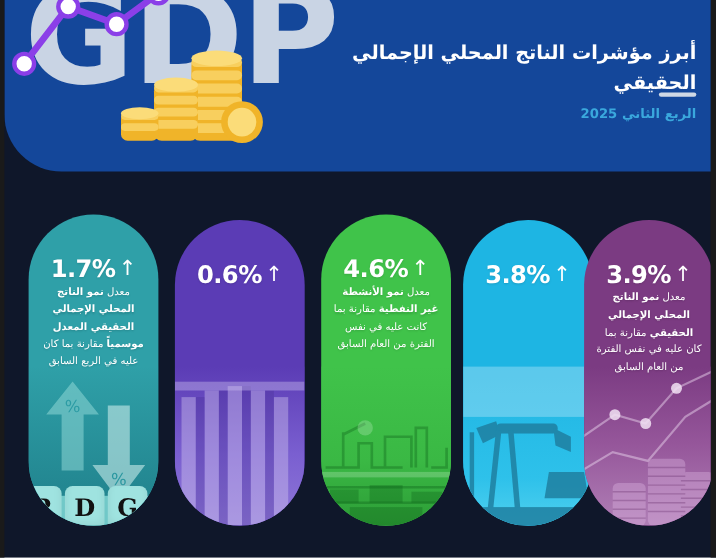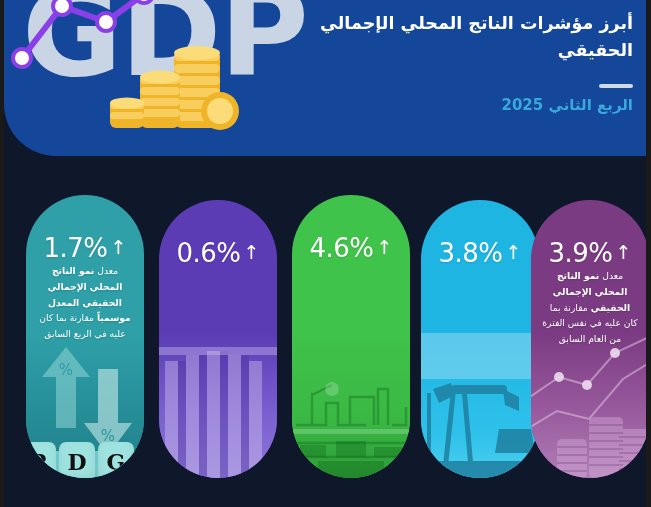--- a/index.html
+++ b/index.html
@@ -52,21 +52,21 @@
   .coins {
     position: absolute;
     left: 104px;
     top: 42px;
     width: 140px;
     height: 100px;
   }
   .header-title {
     position: absolute;
     right: 22px;
-    top: 14px;
+    top: 40px;
     width: 330px;
     text-align: right;
     color: #ffffff;
     font-size: 17.5px;
     font-weight: bold;
     line-height: 1.55;
     letter-spacing: 0.4px;
     direction: rtl;
   }
   .header-rule {
@@ -78,21 +78,21 @@
     background: #cfd9e6;
     border-radius: 2px;
   }
   .header-sub {
     position: absolute;
     right: 22px;
     top: 100px;
     width: 330px;
     text-align: right;
     color: #3aa8dd;
-    font-size: 15px;
+    font-size: 12px;
     font-weight: bold;
     direction: rtl;
     letter-spacing: 0.6px;
   }
 
   
   .cards {
     position: absolute;
     left: 0;
     top: 160px;
@@ -122,22 +122,22 @@
     padding: 0 11px;
   }
   .pct-row {
     display: flex;
     align-items: center;
     justify-content: center;
     gap: 3px;
     margin-top: 38px;
   }
   .pct {
-    font-size: 26px;
-    font-weight: normal;
+    font-size: 22px;
+    font-weight: bold;
     letter-spacing: -0.5px;
     direction: ltr;
     text-shadow: 0 1px 2px rgba(0,0,0,.13);
   }
   .arrow-up {
     font-size: 19px;
     line-height: 1;
     font-weight: normal;
     margin-bottom: 2px;
   }
@@ -348,20 +348,23 @@
             <rect x="0" y="96" width="118" height="5"></rect>
             <circle cx="40" cy="56" r="7"></circle>
           </g>
         </svg>
       </div>
       <div class="card-inner">
         <div class="pct-row">
           <span class="arrow-up">↑</span>
           <span class="pct">4.6%</span>
         </div>
+        <div class="desc">
+          <span>معدل </span><b>نمو الأنشطة غير النفطية</b><span> مقارنة بما كانت عليه في نفس الفترة من العام السابق</span>
+        </div>
       </div>
     </div>
 
     <div class="card" id="card3" style="left:417px; top:40px; height:278px; background:#1eb5e3;">
       <div class="card-art">
         <svg class="stripes" viewBox="0 0 118 145" preserveAspectRatio="none">
           <defs>
             <linearGradient id="cyng" x1="0" y1="0" x2="0" y2="1">
               <stop offset="0%" stop-color="#1eb5e3"></stop>
               <stop offset="70%" stop-color="#2ec1ea"></stop>

